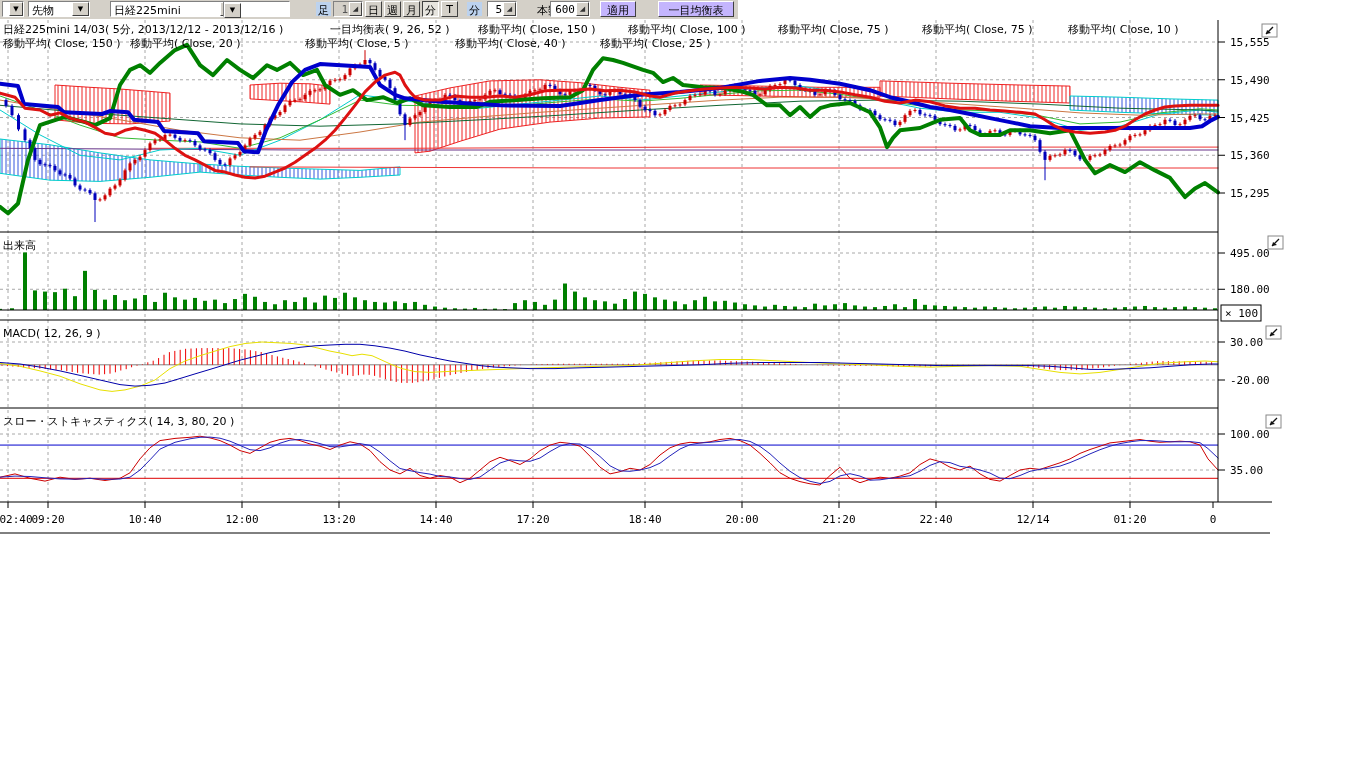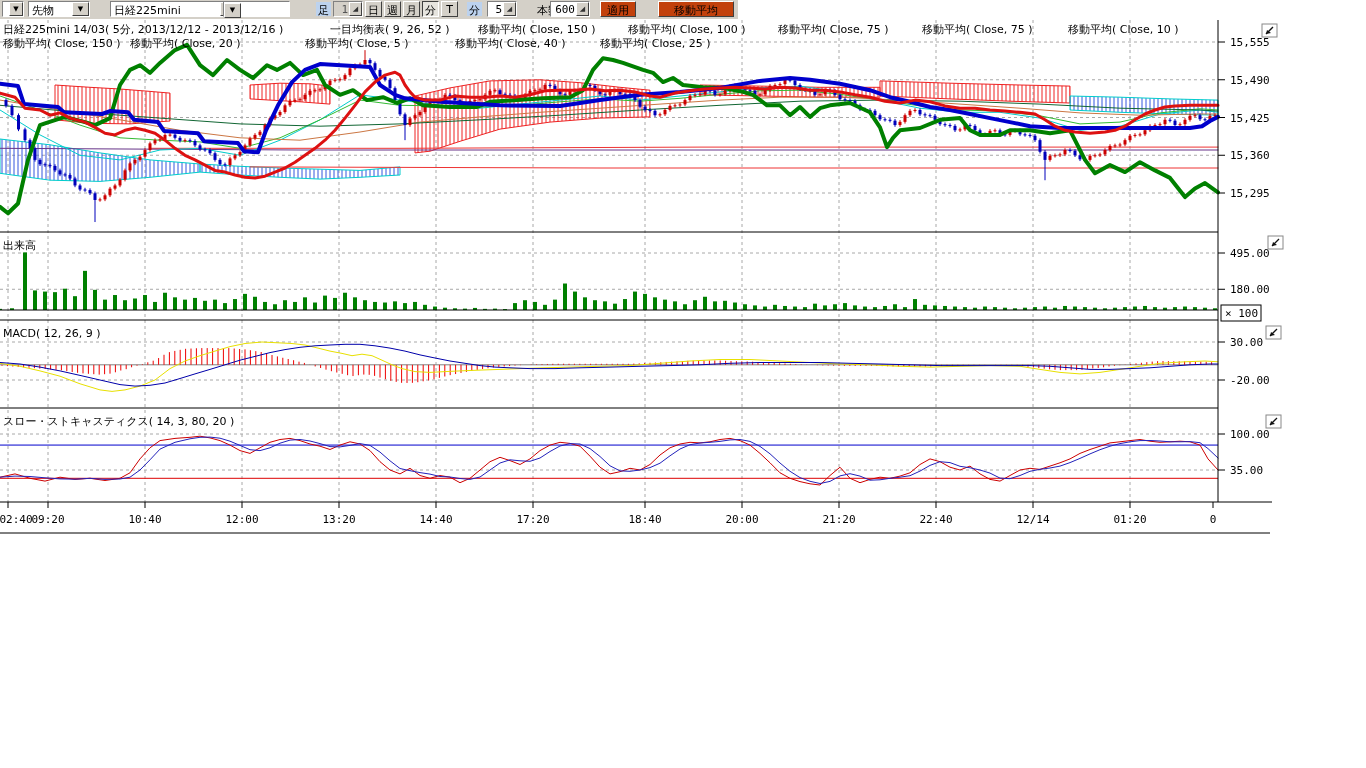--- a/index.html
+++ b/index.html
@@ -14,21 +14,21 @@
                border-bottom-color:#404040;font-size:7px;line-height:13px;text-align:center;color:#000;}
   .lbl-blue{position:absolute;top:2px;height:13px;background:#bcd2ee;font:11px "DejaVu Sans",sans-serif;
             padding:1px 2px 0 2px;color:#000;}
   .lbl-plain{position:absolute;top:3px;font:11px "DejaVu Sans",sans-serif;color:#000;margin-left:15px;}
   .spin{position:absolute;top:1px;height:16px;display:flex;border:1px solid #808080;
         border-right-color:#fff;border-bottom-color:#fff;background:#fff;box-sizing:border-box;}
   .spin .val{flex:1;font:11px "DejaVu Sans Mono",monospace;text-align:right;padding:1px 1px 0 1px;background:#fff;}
   .spin.disabled .val{background:#d4d0c8;color:#555;}
   .spin .sbtn{width:11px;background:#d4d0c8;border:1px solid #fff;border-right-color:#404040;
               border-bottom-color:#404040;font-size:7px;line-height:12px;text-align:center;color:#333;}
-  .btn{position:absolute;top:1px;height:16px;background:#c2410c;border:1px solid #fff;
+  .btn{position:absolute;top:1px;height:16px;background:#c4b5fd;border:1px solid #fff;
        border-right-color:#404040;border-bottom-color:#404040;box-shadow:1px 1px 0 #808080 inset 0;
        font:11px "DejaVu Sans",sans-serif;text-align:center;box-sizing:border-box;padding-top:1px;}
   .pbwrap{position:absolute;left:365px;top:1px;display:flex;gap:2px;}
   .tb-btn{width:17px;height:16px;background:#d4d0c8;border:1px solid #fff;border-right-color:#404040;
           border-bottom-color:#404040;font:11px "DejaVu Sans",sans-serif;text-align:center;
           box-sizing:border-box;padding-top:1px;}
   .tb-btn.pressed{border:1px solid #404040;border-right-color:#fff;border-bottom-color:#fff;background:#e6e4de;}
   #chart{position:absolute;left:0;top:19px;}
 </style>
 </head>
@@ -69,21 +69,21 @@
     <div class="spin" style="left:487px;width:30px;">
       <div class="val">5</div>
       <div class="sbtn">◢</div>
     </div>
     <span class="lbl-plain" style="left:522px;">本数</span>
     <div class="spin" style="left:550px;width:40px;">
       <div class="val">600</div>
       <div class="sbtn">◢</div>
     </div>
     <div class="btn" style="left:600px;width:36px;">適用</div>
-    <div class="btn" style="left:658px;width:76px;">移動平均</div>
+    <div class="btn" style="left:658px;width:76px;">一目均衡表</div>
   </div>
 
   <svg id="chart" width="1366" height="545">
       <defs>
         <pattern id="hatchRed" patternUnits="userSpaceOnUse" width="4" height="4">
           <path d="M2,0 V4" stroke="#ee2222" stroke-width="1"></path>
         </pattern>
         <pattern id="hatchBlue" patternUnits="userSpaceOnUse" width="4" height="4">
           <path d="M2,0 V4" stroke="#3355dd" stroke-width="1"></path>
         </pattern>

